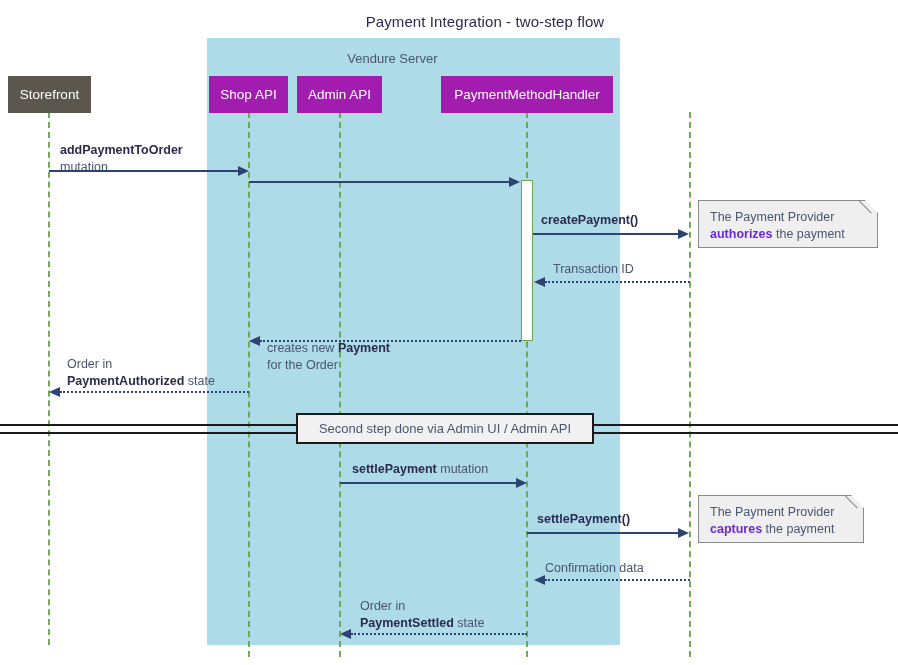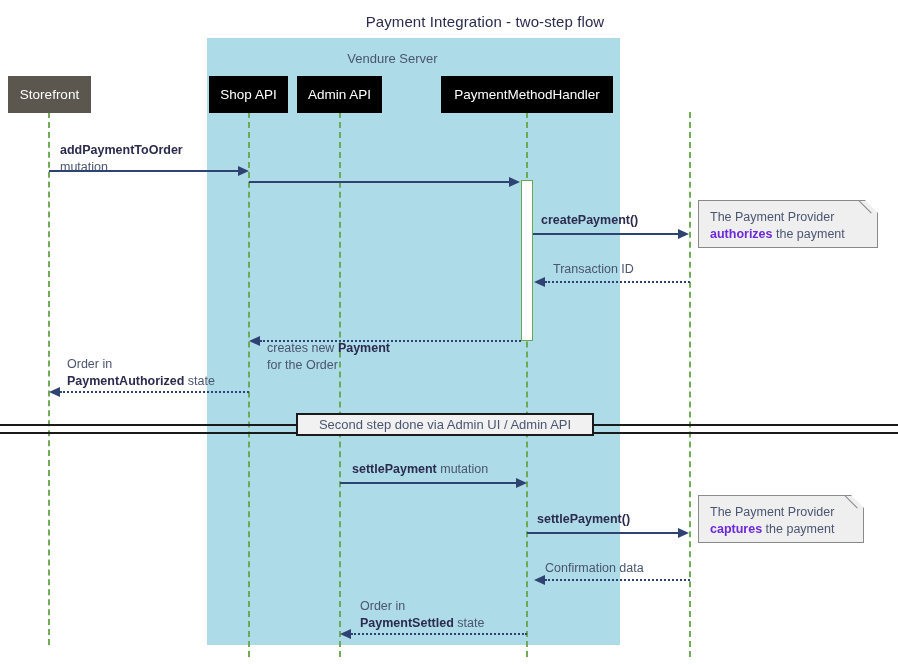--- a/index.html
+++ b/index.html
@@ -59,21 +59,21 @@
     box-sizing:border-box;
     display:flex;
     align-items:center;
     justify-content:center;
     color:#ffffff;
     font-size:13.5px;
     white-space:nowrap;
     padding:0 10px;
   }
   .actor.storefront{ background:#5b564e;text-align:center; }
-  .actor.server    { background:#000000; }
+  .actor.server    { background:#a21caf; }
   .actor.provider  { background:#2fa3aa; }
 
   
   .activation{
     position:absolute;
     background:#ffffff;
     border:1.5px solid #6aa84f;
     box-sizing:border-box;
   }
 
@@ -231,21 +231,21 @@
 
   <div class="msg-label two-line" style="left:67px; top:356px;">
     <span>Order in</span><br>
     <b>PaymentAuthorized</b><span> state</span>
   </div>
   <div class="msg-line dotted" style="left:60px; top:391px; width:189px;"></div>
   <div class="arrowhead left" style="left:49px; top:387px;"></div>
 
   <div class="divider-line" style="top:424px;"></div>
   <div class="divider-line" style="top:432px;"></div>
-  <div class="divider-box" style="left:296px; top:413px; width:298px; height:23px;">
+  <div class="divider-box" style="left:296px; top:413px; width:298px; height:31px;">
     <span>Second step done via Admin UI / Admin API</span>
   </div>
 
   <div class="msg-label" style="left:352px; top:461px;">
     <b>settlePayment</b><span> mutation</span>
   </div>
   <div class="msg-line solid" style="left:340px; top:482px; width:182px;"></div>
   <div class="arrowhead right" style="left:516px; top:478px;"></div>
 
   <div class="msg-label" style="left:537px; top:511px;">

